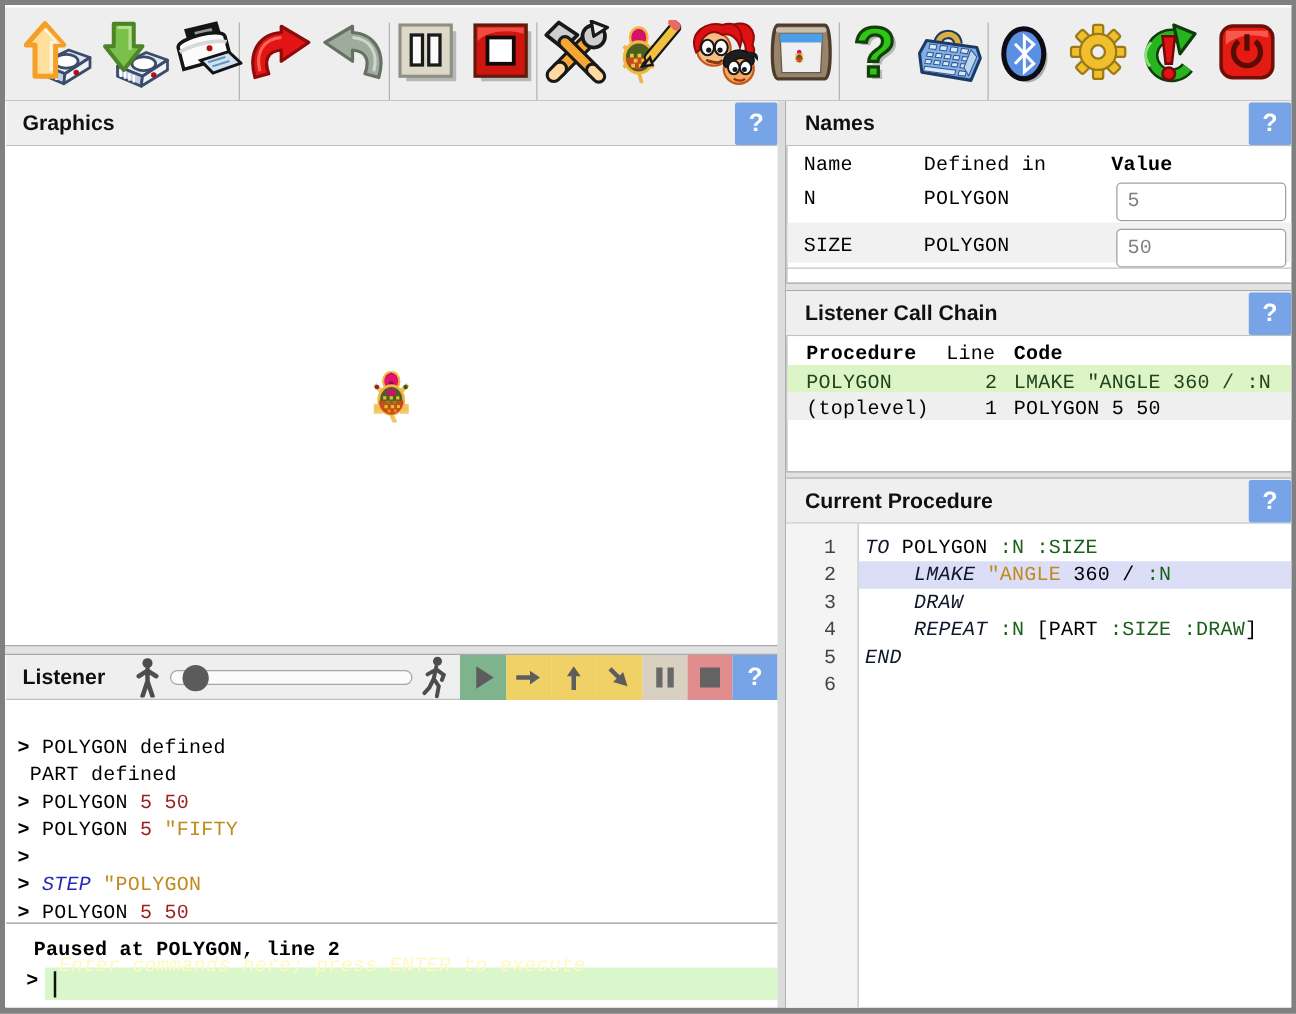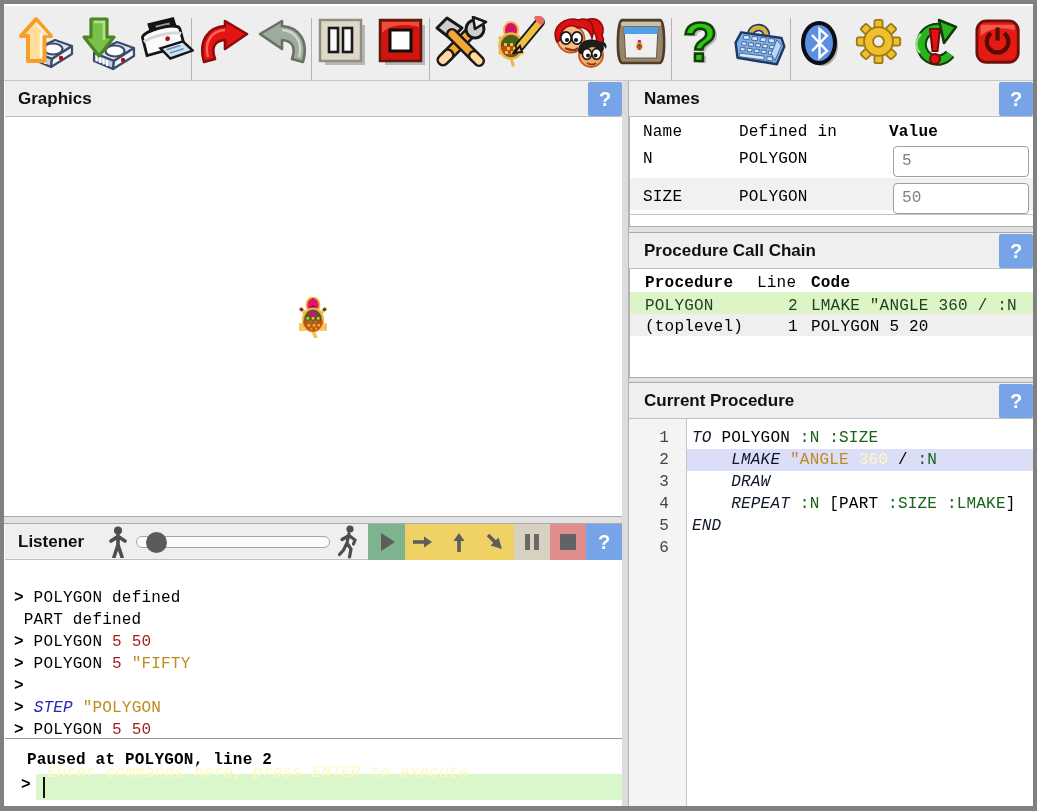--- a/index.html
+++ b/index.html
@@ -5,21 +5,21 @@
 body{position:relative;background:#808080;font-family:"Liberation Sans",sans-serif;overflow:hidden}
 .abs{position:absolute}
 .mono{font-family:"Liberation Mono",monospace;font-size:16px;letter-spacing:0.2px}
 .hdr{background:#efefef;border-bottom:1px solid #c0c0c0}
 .title{font-size:17px;font-weight:bold;color:#101010}
 .qbtn{position:absolute;width:34px;height:34px;background:#77a3e7;color:#fff;font-weight:bold;font-size:20px;text-align:center;line-height:34px;border-radius:2px;font-family:"Liberation Sans",sans-serif}
 .sep{position:absolute;width:1px;top:12px;height:62px;background:#b4b4b4}
 .kw{color:#0f172a;font-style:italic}
 .vr{color:#186118}
 .st{color:#c08a1d}
-.nm{color:#fef9c3}
+.nm{color:#000000}
 .ticon{position:absolute;top:10px}
 </style></head>
 <body>
 
 <div class="abs" style="left:4px;top:4px;width:1029px;height:802px;background:#fff"></div>
 
 <div class="abs" id="toolbar" style="left:4px;top:4px;width:1029px;height:77px;background:#eee;border-top:2px solid #fff;border-bottom:1px solid #c6c6c6">
   <div class="sep" style="left:187px"></div>
   <div class="sep" style="left:307px"></div>
   <div class="sep" style="left:425px"></div>
@@ -361,41 +361,41 @@
 <div class="abs mono" style="left:643px;top:188px">SIZE</div>
 <div class="abs mono" style="left:739px;top:188px">POLYGON</div>
 <div class="abs mono" style="left:893px;top:146px;width:136px;height:31px;border:1px solid #a0a0a0;border-radius:4px;background:#fff;color:#808080;line-height:29px;padding-left:8px">5</div>
 <div class="abs mono" style="left:893px;top:183px;width:136px;height:31px;border:1px solid #a0a0a0;border-radius:4px;background:#fff;color:#808080;line-height:29px;padding-left:8px">50</div>
 
 <div class="abs" style="left:629px;top:214px;width:404px;height:1px;background:#c4c4c4"></div>
 
 <div class="abs" style="left:629px;top:226px;width:404px;height:7px;background:#e2e2e2;border-top:1px solid #aaa;border-bottom:1px solid #aaa"></div>
 
 <div class="abs hdr" style="left:629px;top:233px;width:404px;height:36px"></div>
-<div class="abs title" style="left:644px;top:241px">Procedure Call Chain</div>
+<div class="abs title" style="left:644px;top:241px">Listener Call Chain</div>
 <div class="qbtn" style="left:999px;top:234px">?</div>
 <div class="abs" style="left:629px;top:269px;width:404px;height:108px;background:#fff;border-left:1px solid #b3b3b3"></div>
 <div class="abs" style="left:630px;top:292px;width:403px;height:22px;background:#dcf4c6"></div>
 <div class="abs" style="left:630px;top:314px;width:403px;height:22px;background:#efefef"></div>
 <div class="abs mono" style="left:645px;top:274px;font-weight:bold">Procedure</div>
 <div class="abs mono" style="left:757px;top:274px;font-weight:normal">Line</div>
 <div class="abs mono" style="left:811px;top:274px;font-weight:bold">Code</div>
 <div class="abs mono" style="left:645px;top:297px;color:#21441f">POLYGON</div>
 <div class="abs mono" style="left:788px;top:297px;color:#21441f">2</div>
 <div class="abs mono" style="left:811px;top:297px;white-space:pre;color:#21441f">LMAKE "ANGLE 360 / :N</div>
 <div class="abs mono" style="left:645px;top:318px">(toplevel)</div>
 <div class="abs mono" style="left:788px;top:318px">1</div>
-<div class="abs mono" style="left:811px;top:318px;white-space:pre">POLYGON 5 20</div>
+<div class="abs mono" style="left:811px;top:318px;white-space:pre">POLYGON 5 50</div>
 
 <div class="abs" style="left:629px;top:377px;width:404px;height:6px;background:#e2e2e2;border-top:1px solid #aaa;border-bottom:1px solid #aaa"></div>
 
 <div class="abs hdr" style="left:629px;top:383px;width:404px;height:36px"></div>
 <div class="abs title" style="left:644px;top:391px">Current Procedure</div>
 <div class="qbtn" style="left:999px;top:384px">?</div>
 <div class="abs" style="left:629px;top:419px;width:404px;height:387px;background:#fff"></div>
 <div class="abs" style="left:629px;top:419px;width:58px;height:387px;background:#f4f4f4;border-right:1px solid #c4c4c4"></div>
 <div class="abs" style="left:687px;top:449px;width:346px;height:22px;background:#dcdef7"></div>
 <div class="abs mono" id="gutter" style="left:629px;top:427px;width:40px;line-height:22px;text-align:right;color:#444">1<br>2<br>3<br>4<br>5<br>6</div>
 <div class="abs mono" id="code" style="left:692px;top:427px;line-height:22px;white-space:pre"><span class="kw">TO</span> POLYGON <span class="vr">:N</span> <span class="vr">:SIZE</span>
     <span class="kw">LMAKE</span> <span class="st">"ANGLE</span> <span class="nm">360</span> / <span class="vr">:N</span>
     <span class="kw">DRAW</span>
-    <span class="kw">REPEAT</span> <span class="vr">:N</span> [PART <span class="vr">:SIZE</span> <span class="vr">:LMAKE</span>]
+    <span class="kw">REPEAT</span> <span class="vr">:N</span> [PART <span class="vr">:SIZE</span> <span class="vr">:DRAW</span>]
 <span class="kw">END</span></div>
 
 </body></html>

